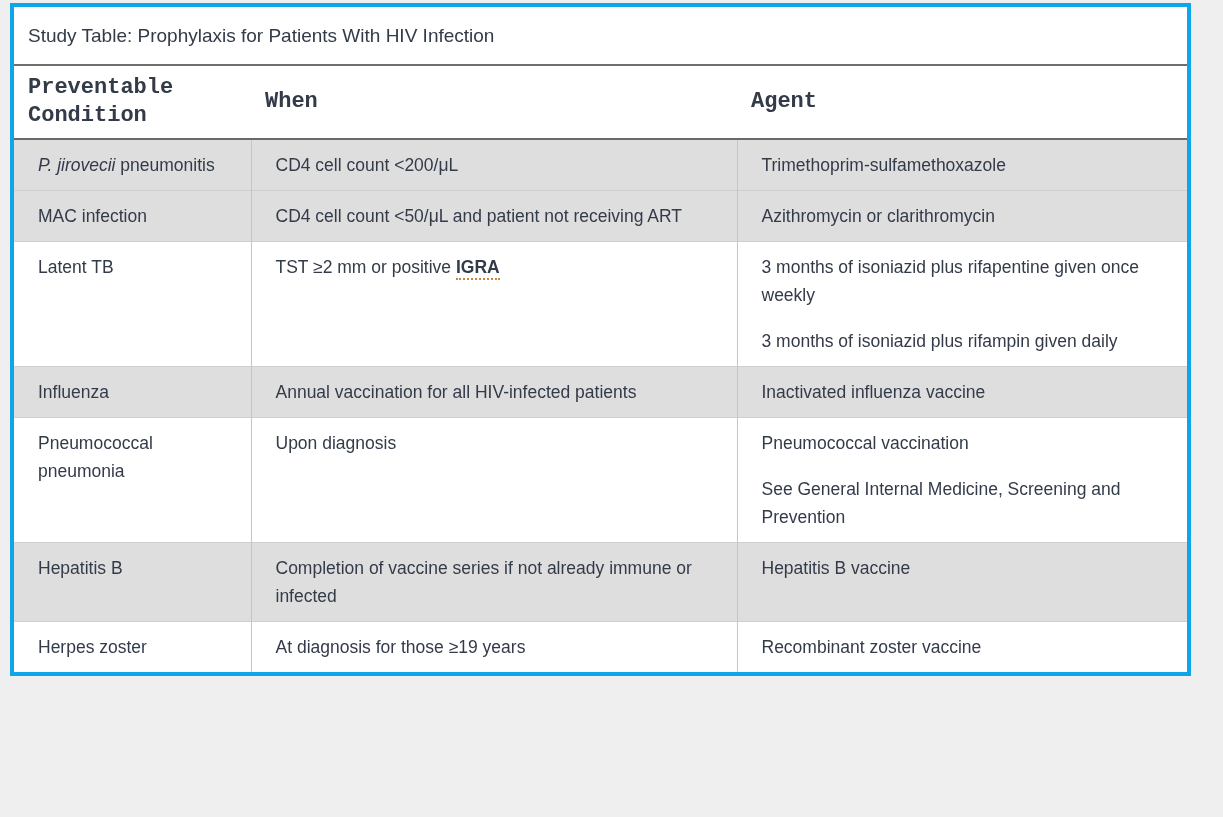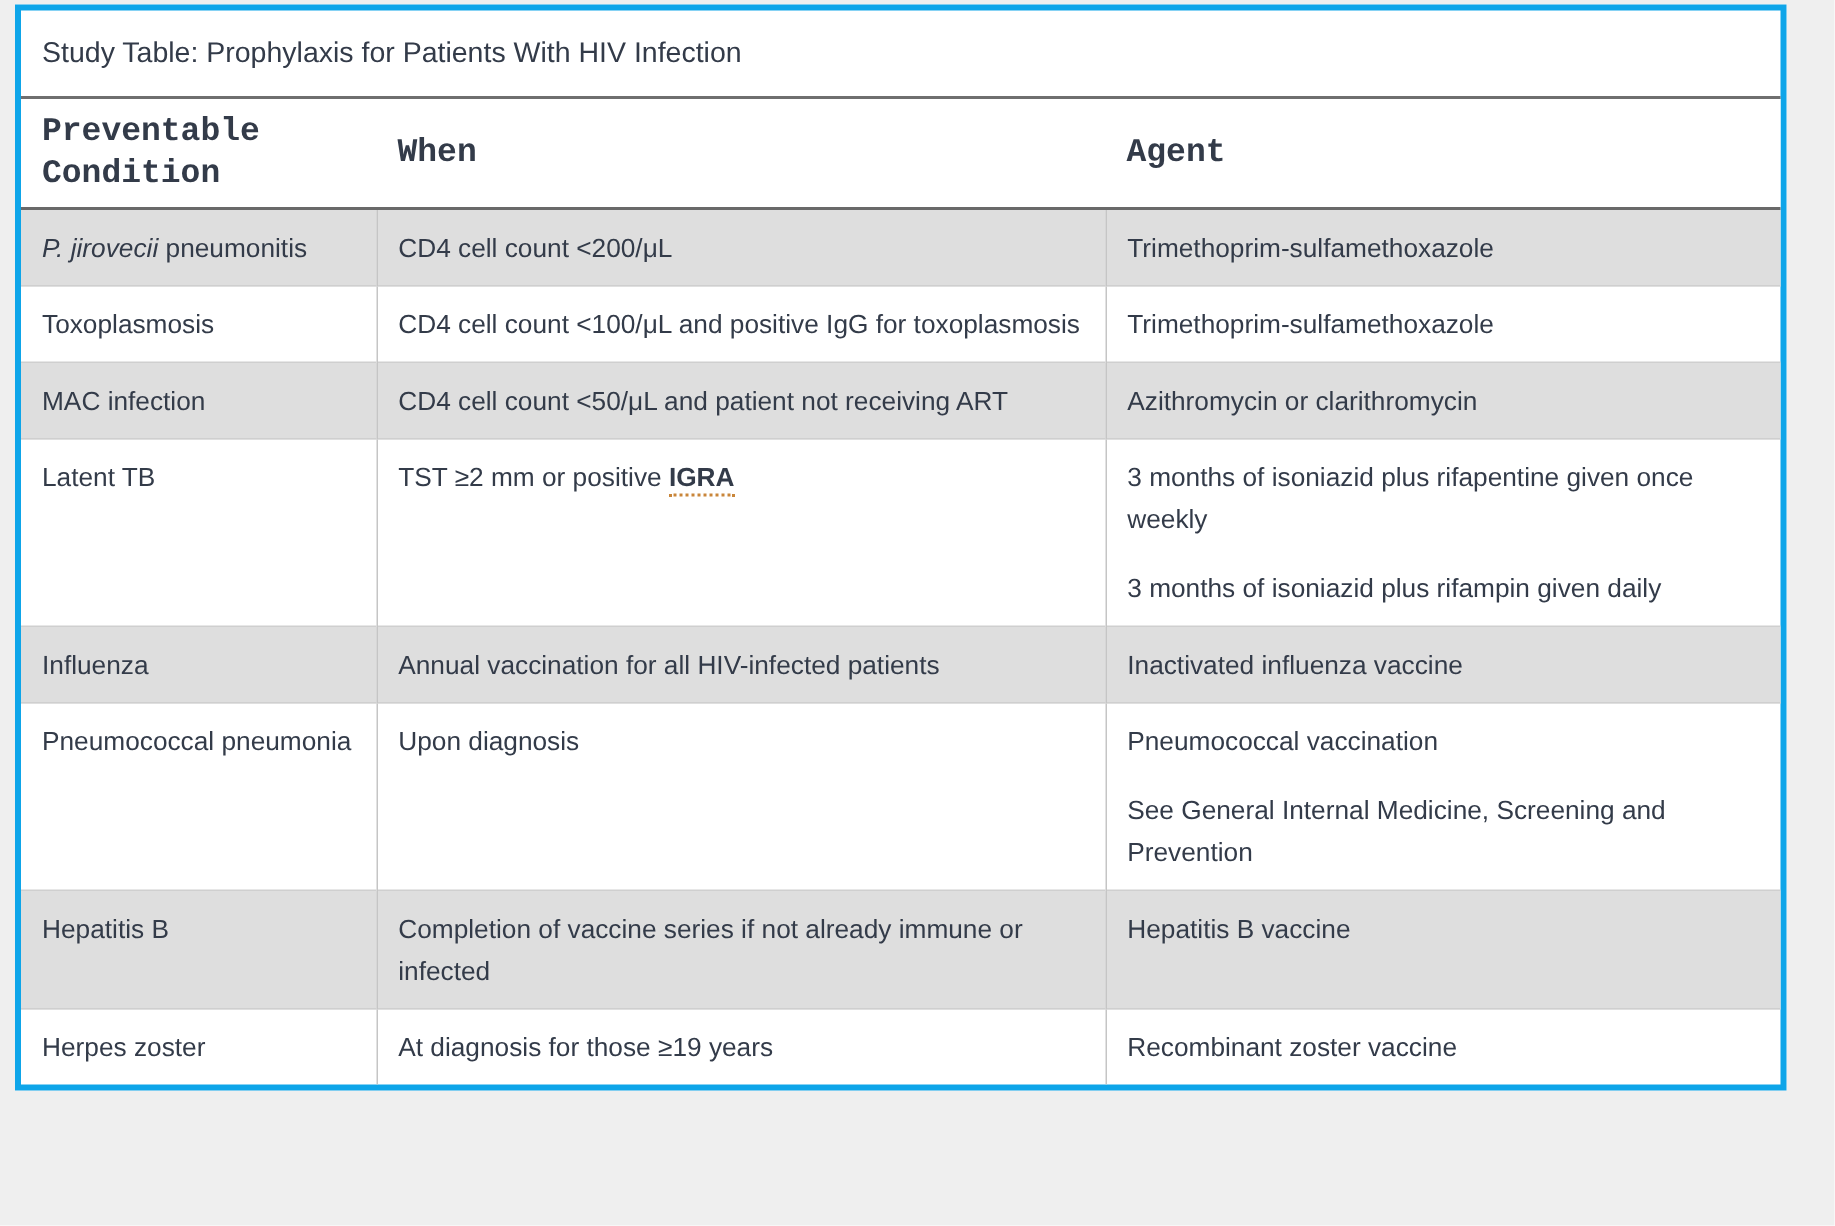--- a/index.html
+++ b/index.html
@@ -40,21 +40,21 @@
     line-height: 28px;
     padding: 8px 14px;
     background: #ffffff;
     border-bottom: 2px solid #696969;
     color: #333b49;
     font-family: Liberation Mono, monospace;
   }
   td {
     font-size: 17.5px;
     line-height: 28px;
-    padding: 11px 14px;
+    padding: 11px 24px;
     vertical-align: top;
     word-wrap: break-word;
   }
   td + td { border-left: 1px solid #c5c5c5; }
   tbody tr + tr td { border-top: 1px solid #cfcfcf; }
   tbody tr.alt { background: #dedede; }
   td p { margin: 0; }
   td p + p { margin-top: 18px; }
   .ital { font-style: italic; }
   .glossary {
@@ -88,27 +88,20 @@
       <tbody>
 
         <tr class="alt">
           <td><span class="ital">P. jirovecii</span><span> pneumonitis</span></td>
           <td>CD4 cell count &lt;200/μL</td>
           <td>
               <p>Trimethoprim-sulfamethoxazole</p>
             </td>
         </tr>
 
-        <tr>
-          <td>Toxoplasmosis</td>
-          <td>CD4 cell count &lt;100/μL and positive IgG for toxoplasmosis</td>
-          <td>
-              <p>Trimethoprim-sulfamethoxazole</p>
-            </td>
-        </tr>
 
         <tr class="alt">
           <td>MAC infection</td>
           <td>CD4 cell count &lt;50/μL and patient not receiving ART</td>
           <td>
               <p>Azithromycin or clarithromycin</p>
             </td>
         </tr>
 
         <tr>

